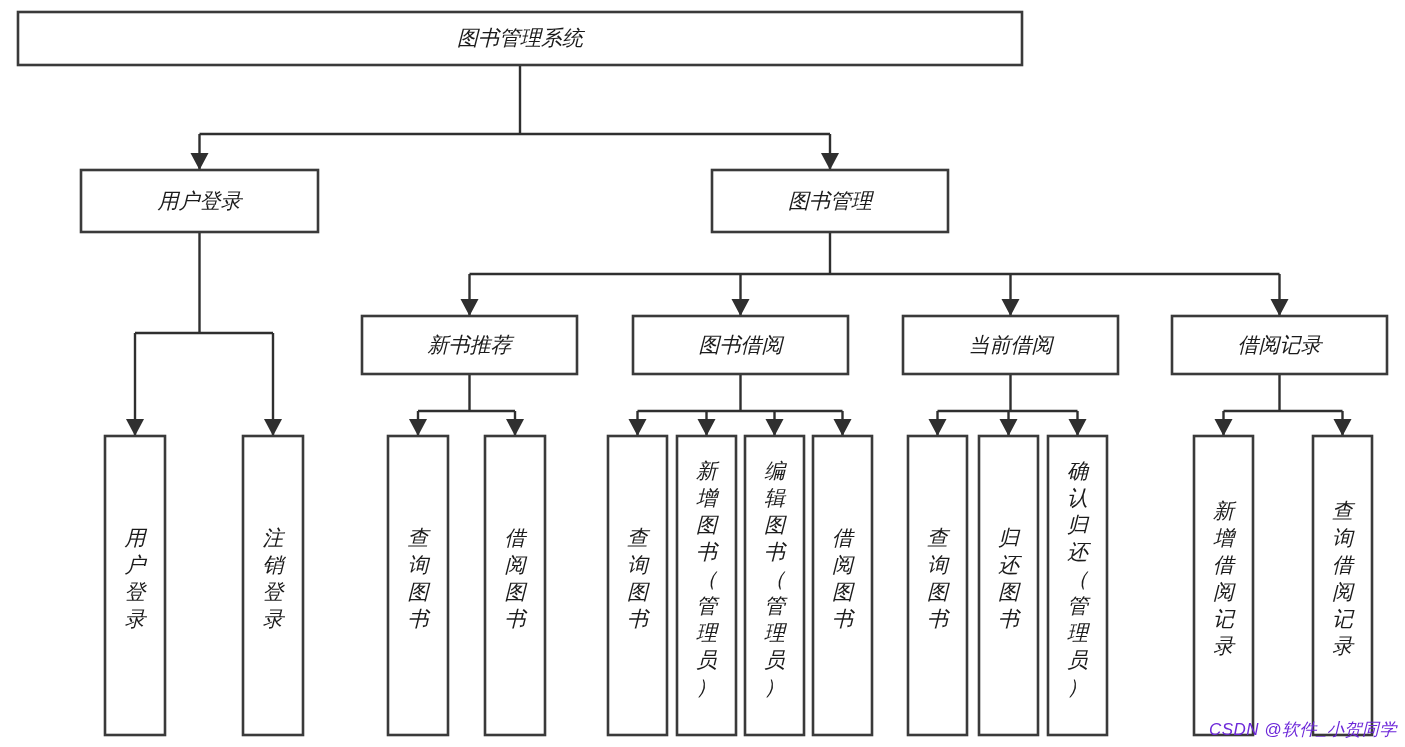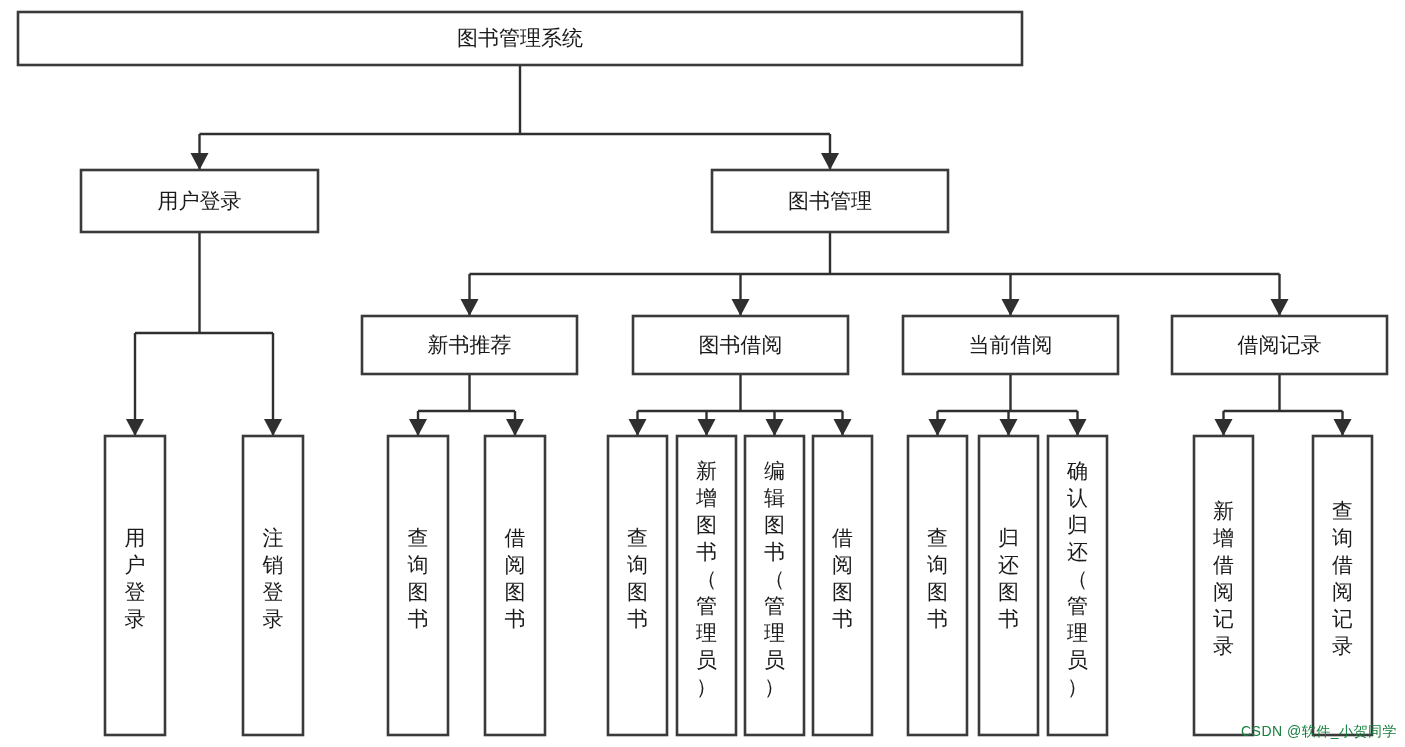--- a/index.html
+++ b/index.html
@@ -9,20 +9,21 @@
   }
   body {
     font-family: "Liberation Sans", "DejaVu Sans", sans-serif;
   }
   #stage {
     position: relative;
     width: 1405px;
     height: 747px;
     background: #ffffff;
     overflow: hidden;
+    font-style: italic;
   }
   #diagram-svg {
     position: absolute;
     left: 0;
     top: 0;
     width: 1405px;
     height: 747px;
   }
   .node-box {
     fill: #ffffff;
@@ -50,22 +51,22 @@
   }
   .arrow-head {
     fill: #2f2f2f;
     stroke: none;
   }
   .watermark {
     position: absolute;
     right: 8px;
     bottom: 6px;
     font-family: "Liberation Sans", "DejaVu Sans", sans-serif;
-    font-size: 14px;
-    color: #15803d;
+    font-size: 17px;
+    color: #6d28d9;
     letter-spacing: 0.5px;
     white-space: nowrap;
     user-select: none;
   }
 </style>
 </head>
 <body>
 
 <div id="stage">
   <svg id="diagram-svg" viewBox="0 0 1405 747" xmlns="http://www.w3.org/2000/svg">

